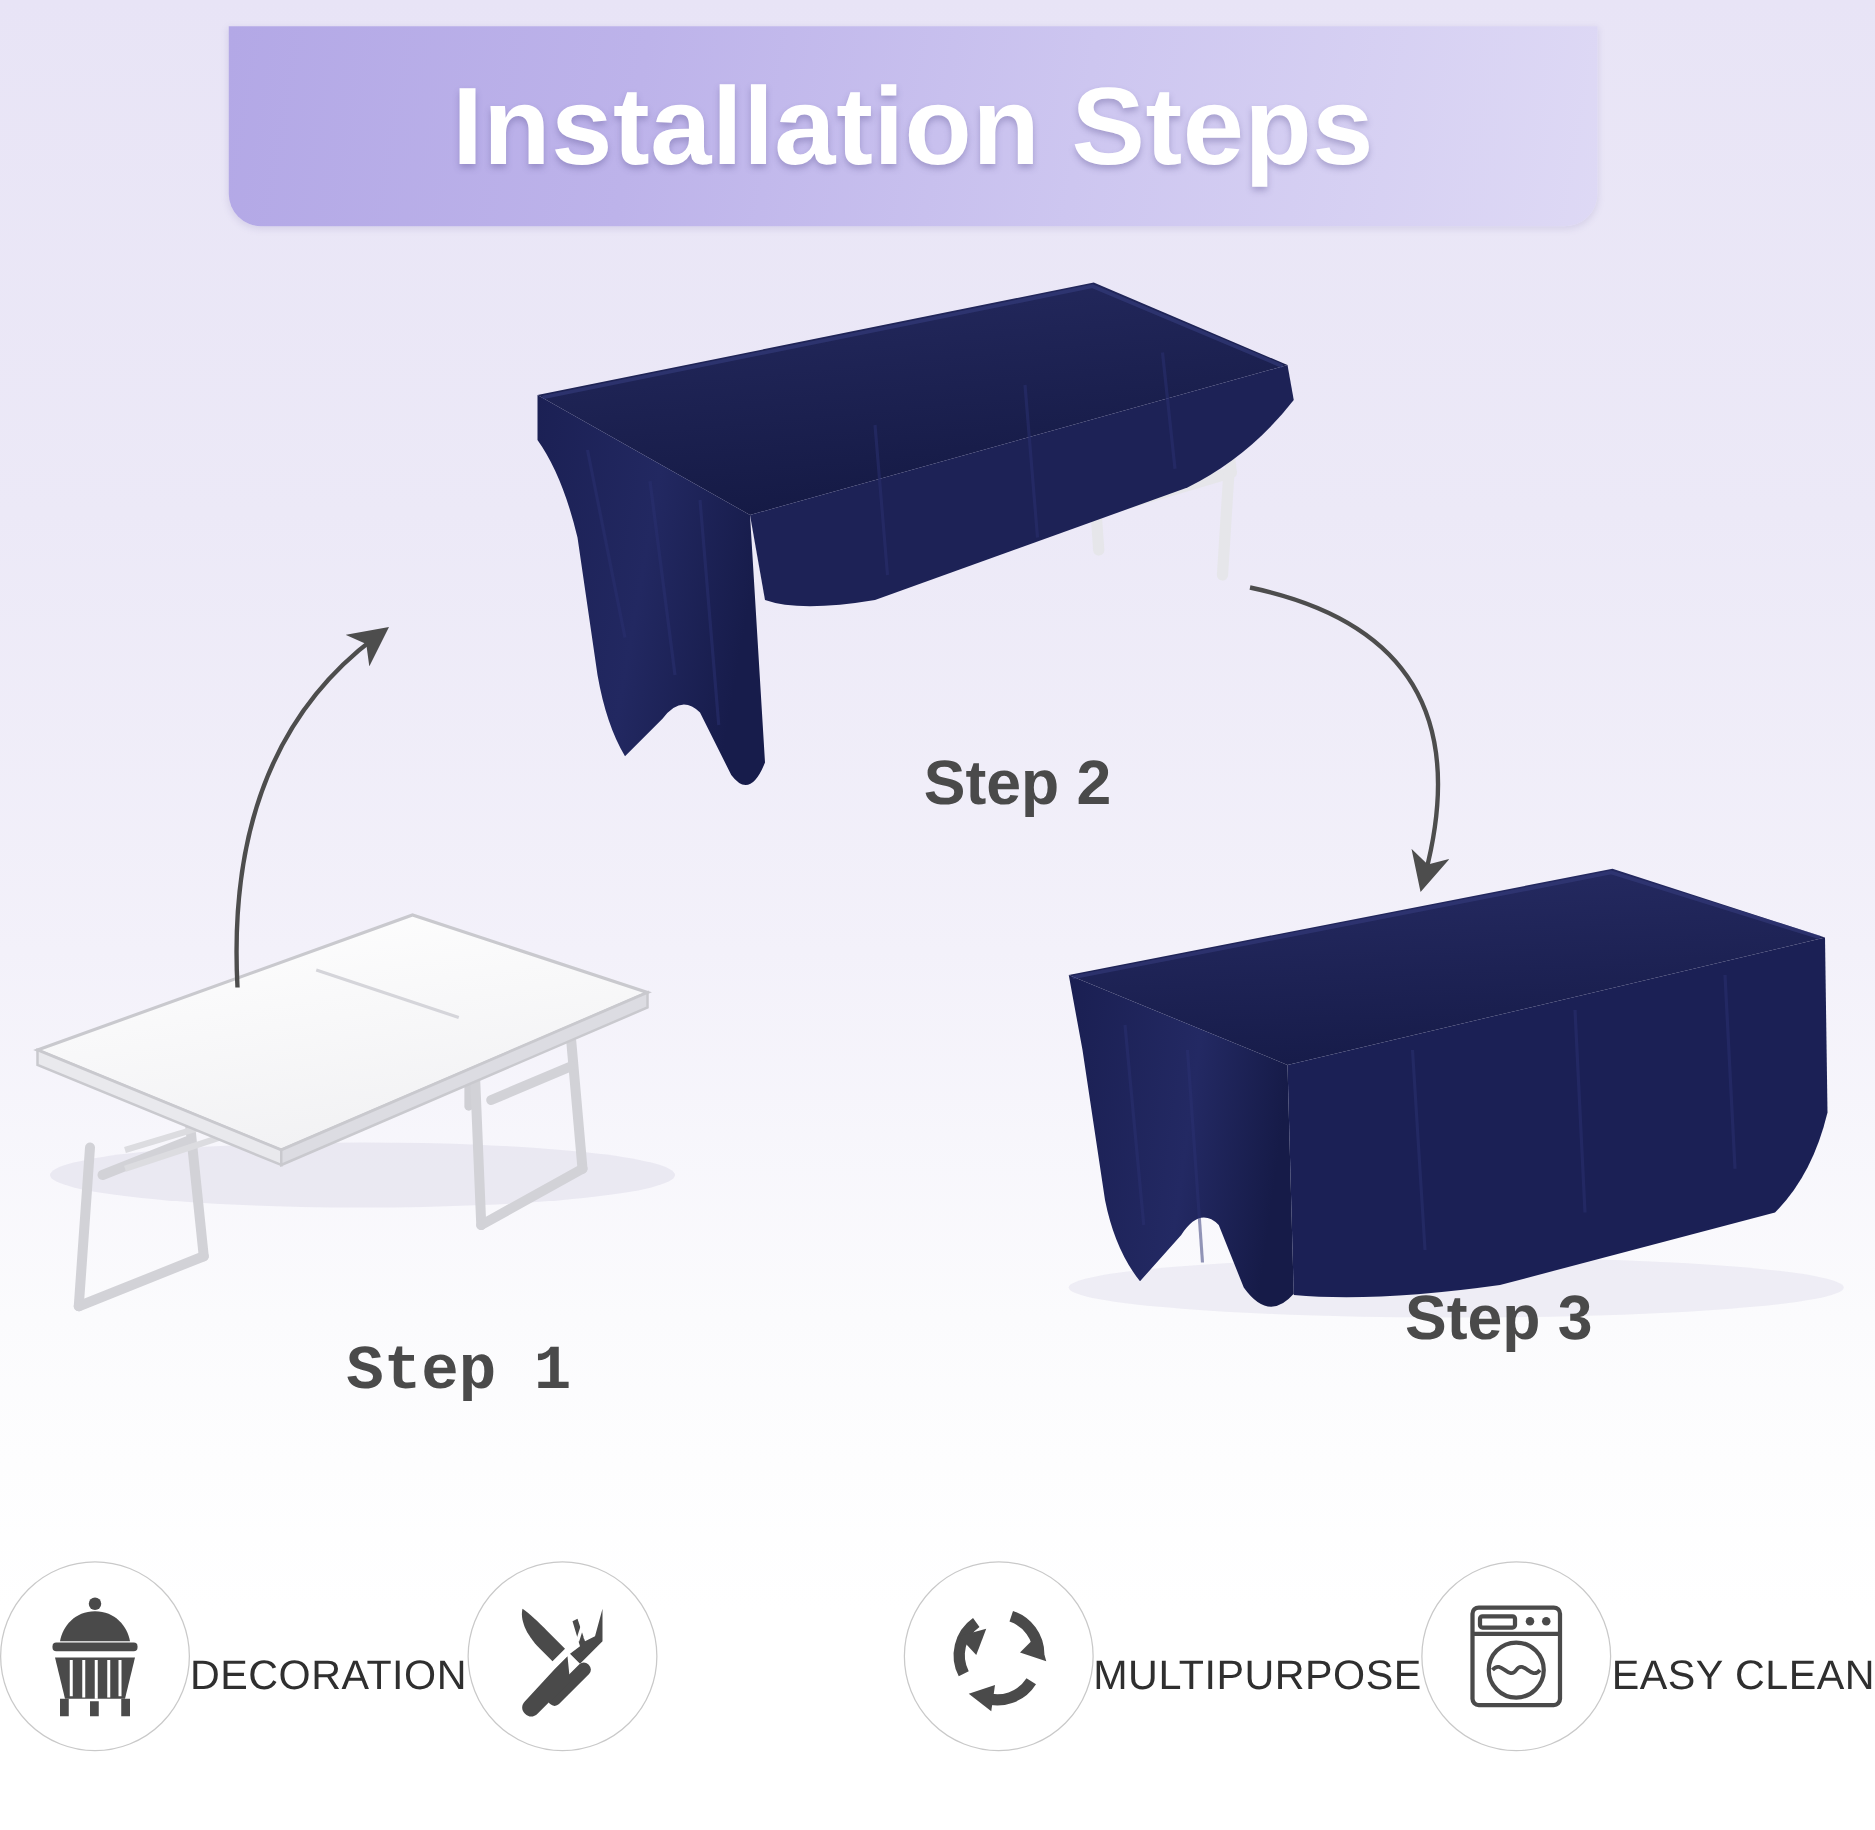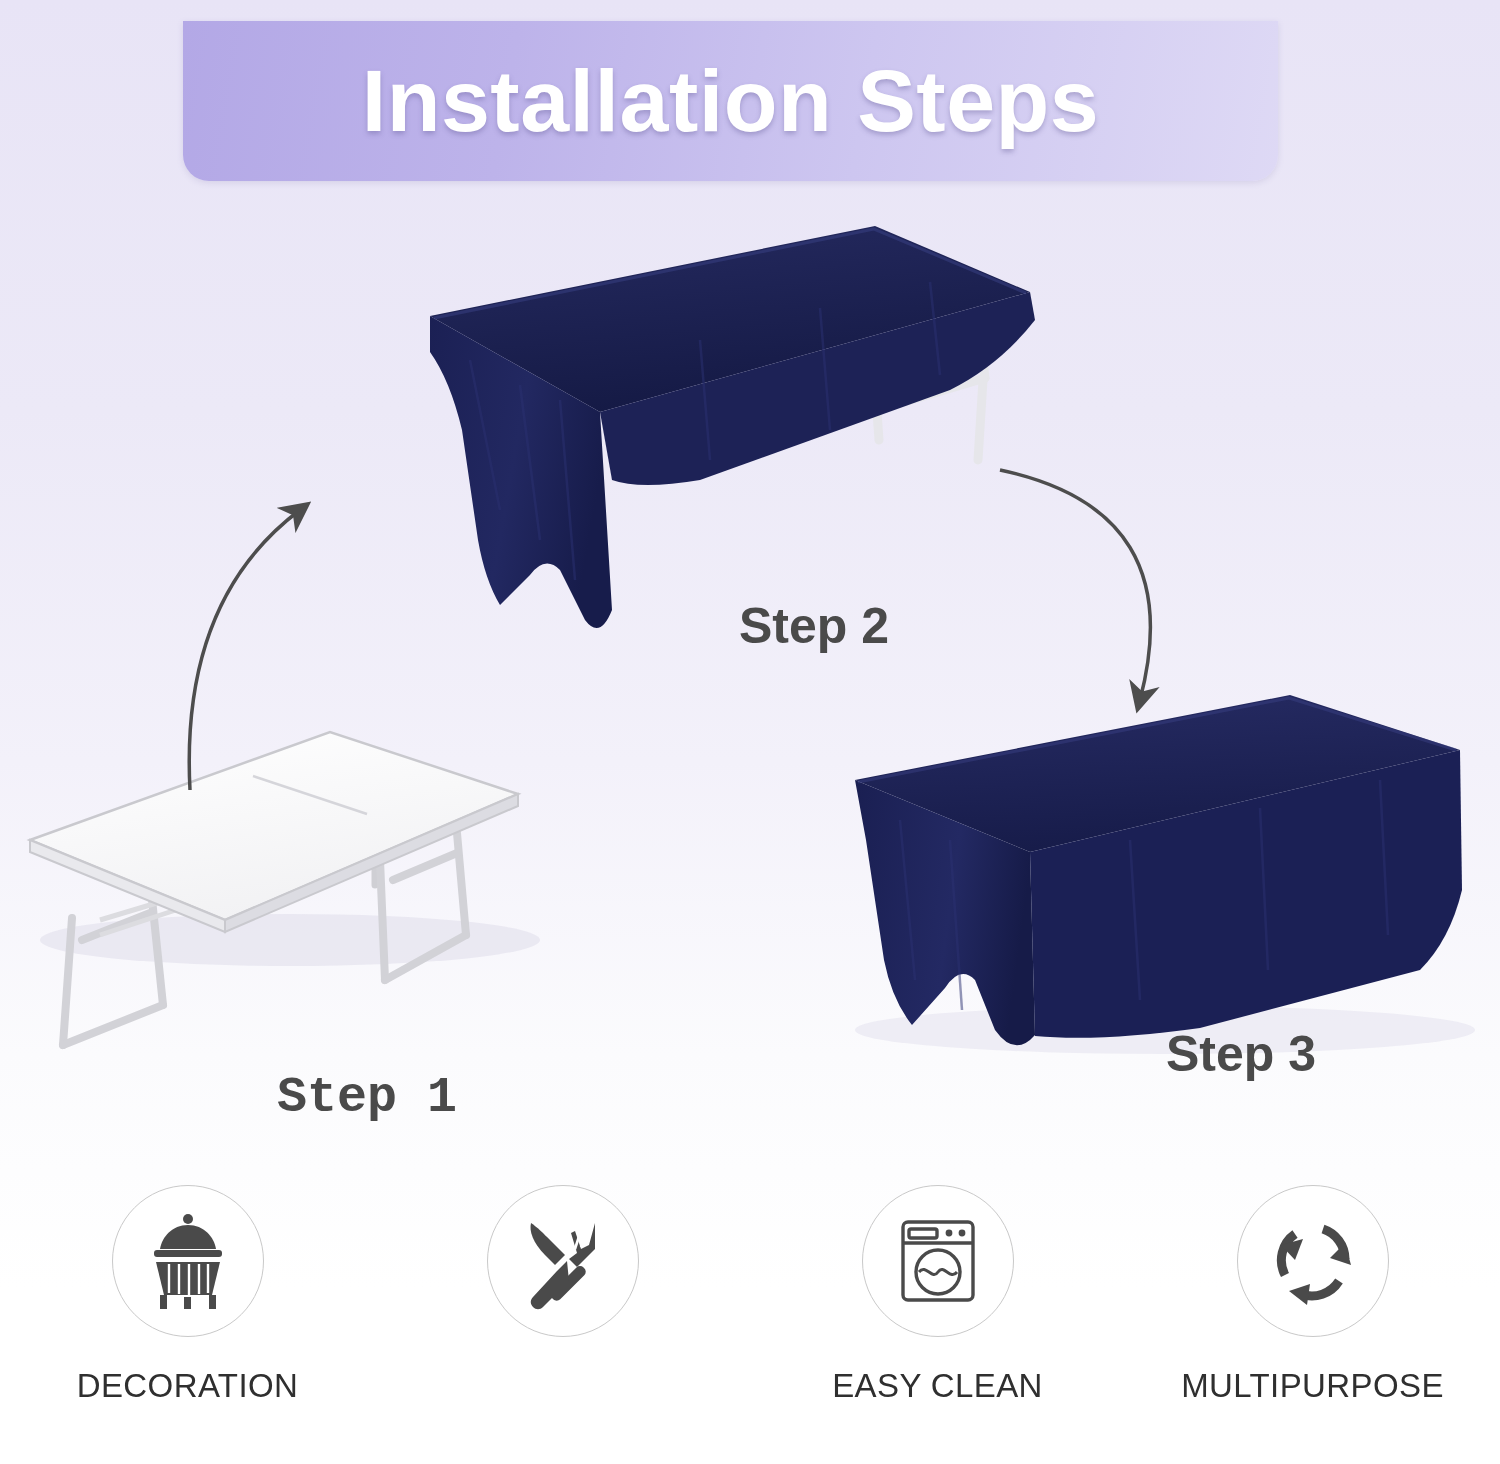--- a/index.html
+++ b/index.html
@@ -63,35 +63,35 @@
 
   .step-label {
     position: absolute;
     color: #4a4a4a;
     font-size: 50px;
     font-weight: bold;
     white-space: nowrap;
   }
   #step1-label { left: 277px; top: 889px; font-family: Liberation Mono, monospace; }
   #step2-label { left: 739px; top: 417px; }
-  #step3-label { left: 1124px; top: 845px; margin-left: 42px; }
+  #step3-label { left: 1124px; top: 845px; }
 
   
   .features {
     position: absolute;
     left: 0;
     top: 1185px;
     width: 1500px;
     height: 279px;
     display: flex;
   }
   .feature {
     flex: 1 1 0;
     display: flex;
-    flex-direction: column;
+    flex-direction: row;
     align-items: center;
   }
   .feature-circle {
     width: 150px;
     height: 150px;
     border-radius: 50%;
     border: 1.5px solid #c9c9c9;
     background: #ffffff;
     display: flex;
     align-items: center;
@@ -277,46 +277,46 @@
             <path d="M78 17 L70 38"></path>
             <path d="M70 21 L64 40"></path>
           </g>
         </svg>
       </div>
     </div>
 
     <div class="feature">
       <div class="feature-circle">
         <svg width="104" height="104" viewBox="0 0 104 104">
+          <g fill="none" stroke="#4a4a4a" stroke-width="9" stroke-linecap="butt">
+            <path d="M24 66 A32 32 0 0 1 34 25"></path>
+            <path d="M62 20 A32 32 0 0 1 84 50"></path>
+            <path d="M78 72 A32 32 0 0 1 40 85"></path>
+          </g>
+          <g fill="#4a4a4a">
+            <path d="M20 36 L42 30 L34 51 Z"></path>
+            <path d="M84 34 L90 56 L69 49 Z"></path>
+            <path d="M46 96 L28 82 L49 75 Z"></path>
+          </g>
+        </svg>
+      </div>
+      <div class="feature-label">MULTIPURPOSE</div>
+    </div>
+
+    <div class="feature">
+      <div class="feature-circle">
+        <svg width="104" height="104" viewBox="0 0 104 104">
           <g fill="none" stroke="#4a4a4a" stroke-width="3.4">
             <rect x="17" y="13" width="70" height="78" rx="5"></rect>
             <path d="M17 34 L87 34"></path>
             <rect x="23" y="20" width="28" height="9" rx="2"></rect>
             <circle cx="63" cy="24" r="3.4" fill="#4a4a4a" stroke="none"></circle>
             <circle cx="76" cy="24" r="3.4" fill="#4a4a4a" stroke="none"></circle>
             <circle cx="52" cy="63" r="22"></circle>
             <path d="M33 63 C40 54 46 72 52 63 C58 54 64 72 71 63" stroke-width="3"></path>
           </g>
         </svg>
       </div>
       <div class="feature-label">EASY CLEAN</div>
     </div>
 
-    <div class="feature">
-      <div class="feature-circle">
-        <svg width="104" height="104" viewBox="0 0 104 104">
-          <g fill="none" stroke="#4a4a4a" stroke-width="9" stroke-linecap="butt">
-            <path d="M24 66 A32 32 0 0 1 34 25"></path>
-            <path d="M62 20 A32 32 0 0 1 84 50"></path>
-            <path d="M78 72 A32 32 0 0 1 40 85"></path>
-          </g>
-          <g fill="#4a4a4a">
-            <path d="M20 36 L42 30 L34 51 Z"></path>
-            <path d="M84 34 L90 56 L69 49 Z"></path>
-            <path d="M46 96 L28 82 L49 75 Z"></path>
-          </g>
-        </svg>
-      </div>
-      <div class="feature-label">MULTIPURPOSE</div>
-    </div>
-
   </div>
 </div>
 
 </body></html>

